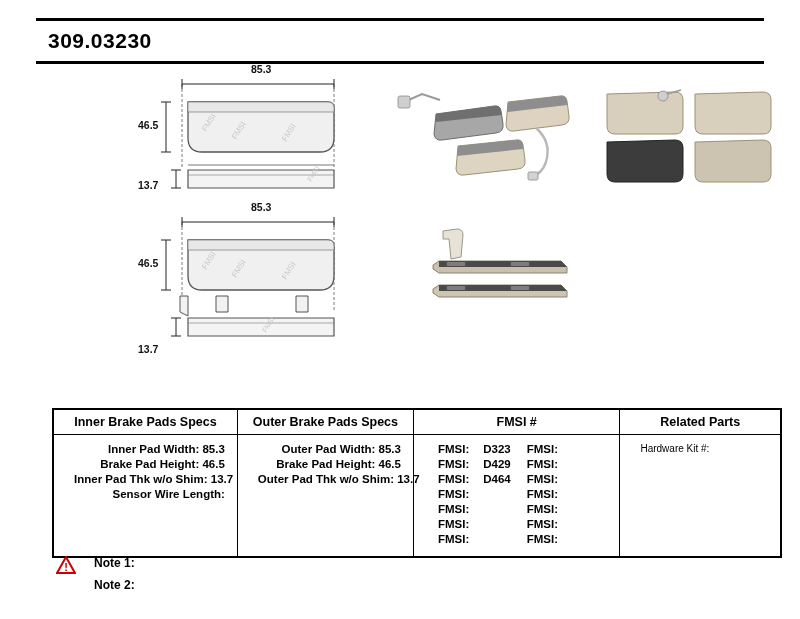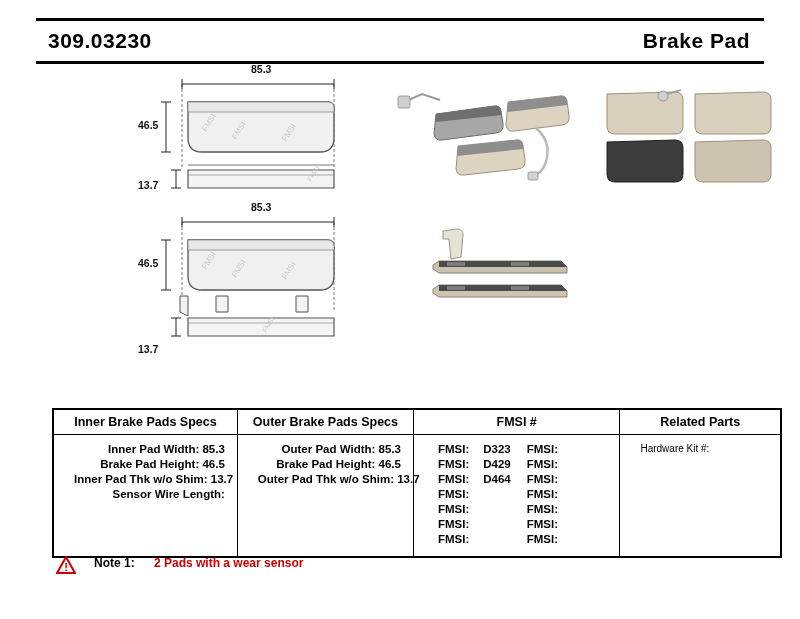--- a/index.html
+++ b/index.html
@@ -158,21 +158,20 @@
     height: 18px;
   }
 </style>
 </head>
 <body>
 
 <div class="sheet">
 
   <div class="header">
     <div class="part-number">309.03230</div>
-    <div class="doc-type">Brake Pad</div>
   </div>
 
   <div class="drawings">
 
     <svg width="320" height="160" style="position:absolute;left:100px;top:0px;">
 
       <line x1="46" y1="22" x2="198" y2="22" stroke="#222" stroke-width="1"></line>
       <line x1="46" y1="17" x2="46" y2="27" stroke="#222" stroke-width="1"></line>
       <line x1="198" y1="17" x2="198" y2="27" stroke="#222" stroke-width="1"></line>
       <line x1="46" y1="22" x2="46" y2="105" stroke="#222" stroke-width="0.6" stroke-dasharray="3,2"></line>
@@ -361,17 +360,20 @@
     </table>
   </div>
 
   <div class="notes">
     <div class="note-row" style="position:relative;">
       <svg class="warn-icon" viewBox="0 0 20 18">
         <polygon points="10,1 19,17 1,17" fill="#ffffff" stroke="#cc0000" stroke-width="2"></polygon>
         <text x="10" y="15" font-size="11" text-anchor="middle" fill="#cc0000" font-family="Liberation Sans, sans-serif" font-weight="bold">!</text>
       </svg>
       <div class="note-label">Note 1:</div>
-      <div class="note-text">2 Pads with a wear sensor</div>
+    </div>
+    <div class="note-row" style="position:relative;">
+      <div class="note-label">Note 2:</div>
+      <div class="note-text"></div>
     </div>
   </div>
 
 </div>
 
 </body></html>

